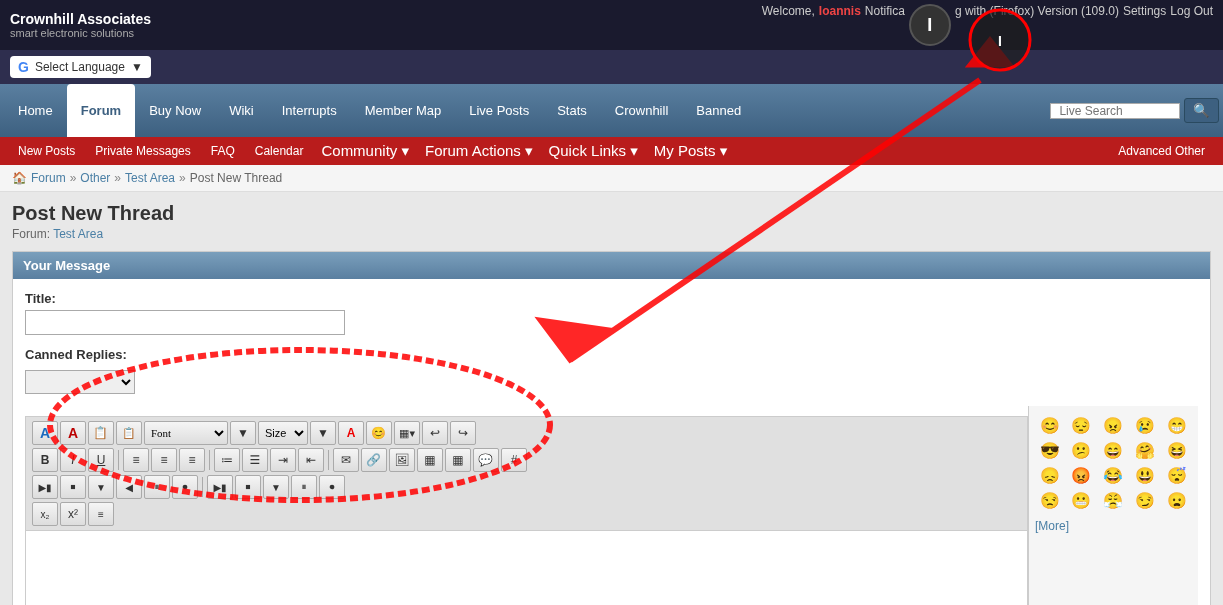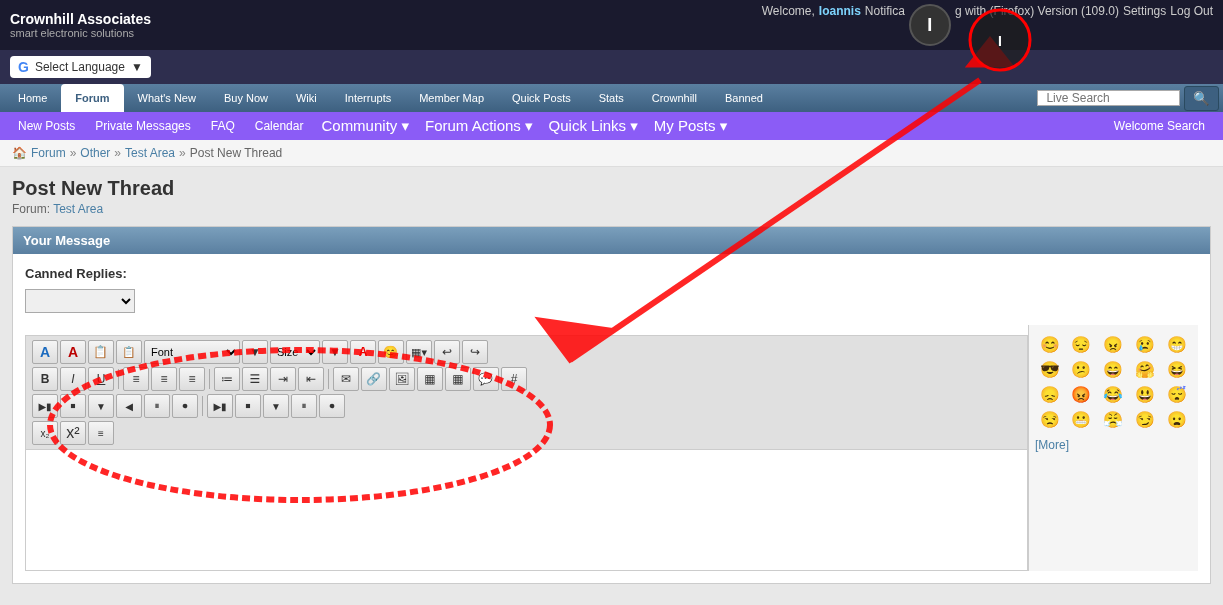--- a/index.html
+++ b/index.html
@@ -12,21 +12,21 @@
       font-size: 12px;
       padding: 4px 10px;
       display: flex;
       justify-content: space-between;
       align-items: center;
     }
     #top-bar .brand { color: #fff; font-weight: bold; font-size: 14px; }
     #top-bar .tagline { color: #aaa; font-size: 11px; }
     #top-bar .top-right { display: flex; align-items: flex-start; gap: 4px; color: #ccc; }
     #top-bar .top-right a { color: #ccc; text-decoration: none; }
-    #top-bar .top-right .username { color: #7dd3fc; font-weight: bold; }
+    #top-bar .top-right .username { color: #ef4444; font-weight: bold; }
     #top-bar .avatar-circle {
       width: 42px; height: 42px; border-radius: 50%;
       background: #333; border: 2px solid #555;
       display: inline-flex; align-items: center; justify-content: center;
       color: #fff; font-size: 18px; font-weight: bold;
     }
 
     
     #translate-bar {
       background: #2e2e4e;
@@ -45,56 +45,56 @@
     #main-nav {
       background: linear-gradient(to bottom, #5a7fa0, #3d6080);
       display: flex;
       align-items: center;
       padding: 0 4px;
       position: relative;
     }
     #main-nav a {
       color: #fff;
       text-decoration: none;
-      padding: 8px 14px;
-      font-size: 11px;
+      padding: 19px 14px;
+      font-size: 13px;
       display: block;
       white-space: nowrap;
     }
     #main-nav a.active {
       background: #fff;
       color: #3d6080;
       border-radius: 4px 4px 0 0;
       font-weight: bold;
     }
     #main-nav .search-box {
       margin-left: auto;
       display: flex;
       align-items: center;
       gap: 4px;
     }
     #main-nav .search-box input {
       padding: 0 8px;
       border: 1px solid #aaa;
       border-radius: 0;
       font-size: 12px;
-      width: 143px;
+      width: 130px;
     }
     #main-nav .search-box button {
       background: #3d6080;
       border: 1px solid #2a4a60;
       color: #fff;
       padding: 4px 8px;
       cursor: pointer;
       border-radius: 3px;
     }
 
     
     #sub-nav {
-      background: #8b5cf6;
+      background: #b91c1c;
       display: flex;
       align-items: center;
       padding: 0 8px;
       gap: 0;
       justify-content: space-between;
     }
     #sub-nav .left { display: flex; align-items: center; }
     #sub-nav a {
       color: #fff;
       text-decoration: none;
@@ -193,21 +193,21 @@
     .tb-btn.italic { font-style: italic; }
     .tb-btn.underline { text-decoration: underline; }
     .tb-select {
       height: 24px;
       border: 1px solid #aaa;
       background: linear-gradient(to bottom, #f5f5f5, #ddd);
       font-size: 11px;
       padding: 0 2px;
       border-radius: 2px;
     }
-    .tb-font-select { width: 96px; }
+    .tb-font-select { width: 84px; font-family: Liberation Serif, serif; }
     .tb-size-select { width: 50px; }
     .tb-separator { width: 1px; height: 20px; background: #aaa; margin: 0 2px; }
 
     #editor-content {
       min-height: 120px;
       background: #fff;
       padding: 6px;
       font-size: 13px;
     }
 
@@ -270,47 +270,46 @@
   <div class="gtranslate">
     <span class="g-logo">G</span>
     <span>Select Language</span>
     <span>▼</span>
   </div>
 </div>
 
 <div id="main-nav">
   <a href="#">Home</a>
   <a href="#" class="active">Forum</a>
-  <a href="#">What's New</a>
   <a href="#">Buy Now</a>
   <a href="#">Wiki</a>
   <a href="#">Interrupts</a>
   <a href="#">Member Map</a>
-  <a href="#">Quick Posts</a>
+  <a href="#">Live Posts</a>
   <a href="#">Stats</a>
   <a href="#">Crownhill</a>
   <a href="#">Banned</a>
   <div class="search-box">
     <input type="text" placeholder="Live Search" style="">
     <button>🔍</button>
   </div>
 </div>
 
 <div id="sub-nav">
   <div class="left">
     <a href="#">New Posts</a>
     <a href="#">Private Messages</a>
     <a href="#">FAQ</a>
     <a href="#">Calendar</a>
     <span class="dropdown">Community ▾</span>
     <span class="dropdown">Forum Actions ▾</span>
     <span class="dropdown">Quick Links ▾</span>
     <span class="dropdown">My Posts ▾</span>
   </div>
-  <a href="#" class="adv-search">Welcome Search</a>
+  <a href="#" class="adv-search">Advanced Other</a>
 </div>
 
 <div id="breadcrumb">
   <span>🏠</span>
   <a href="#">Forum</a>
   <span class="sep">»</span>
   <a href="#">Other</a>
   <span class="sep">»</span>
   <a href="#">Test Area</a>
   <span class="sep">»</span>
@@ -320,20 +319,24 @@
 <div id="page-content">
   <div id="page-title">Post New Thread</div>
   <div id="forum-label">
     <span>Forum:</span>
     <a href="#">Test Area</a>
   </div>
 
   <div id="message-box">
     <div id="message-box-header">Your Message</div>
     <div id="message-box-body">
+      <div class="field-group">
+        <div class="field-label">Title:</div>
+        <input type="text" class="title-input" style="">
+      </div>
       <div class="field-group">
         <div class="canned-label">Canned Replies:</div>
         <select class="canned-select">
           <option></option>
         </select>
       </div>
 
       <div id="main-split">
         <div id="editor-column">
           <div id="editor-area">
@@ -392,21 +395,21 @@
                 <div class="tb-separator"></div>
                 <button class="tb-btn" style="font-size:10px;">▶▮</button>
                 <button class="tb-btn" style="font-size:10px;">⏹</button>
                 <button class="tb-btn" style="font-size:10px;">▼</button>
                 <button class="tb-btn" style="font-size:10px;">⏸</button>
                 <button class="tb-btn" style="font-size:10px;">⏺</button>
               </div>
 
               <div class="toolbar-row">
                 <button class="tb-btn" style="font-size:10px;">x₂</button>
-                <button class="tb-btn" style="font-size:16px;">x²</button>
+                <button class="tb-btn" style="font-size:12px;">x²</button>
                 <button class="tb-btn" style="font-size:10px;">≡</button>
               </div>
             </div>
             <div id="editor-content" contenteditable="true" style=""></div>
           </div>
         </div>
 
         <div id="smileys-panel">
           <div class="smiley-grid">
             <span class="smiley">😊</span>

